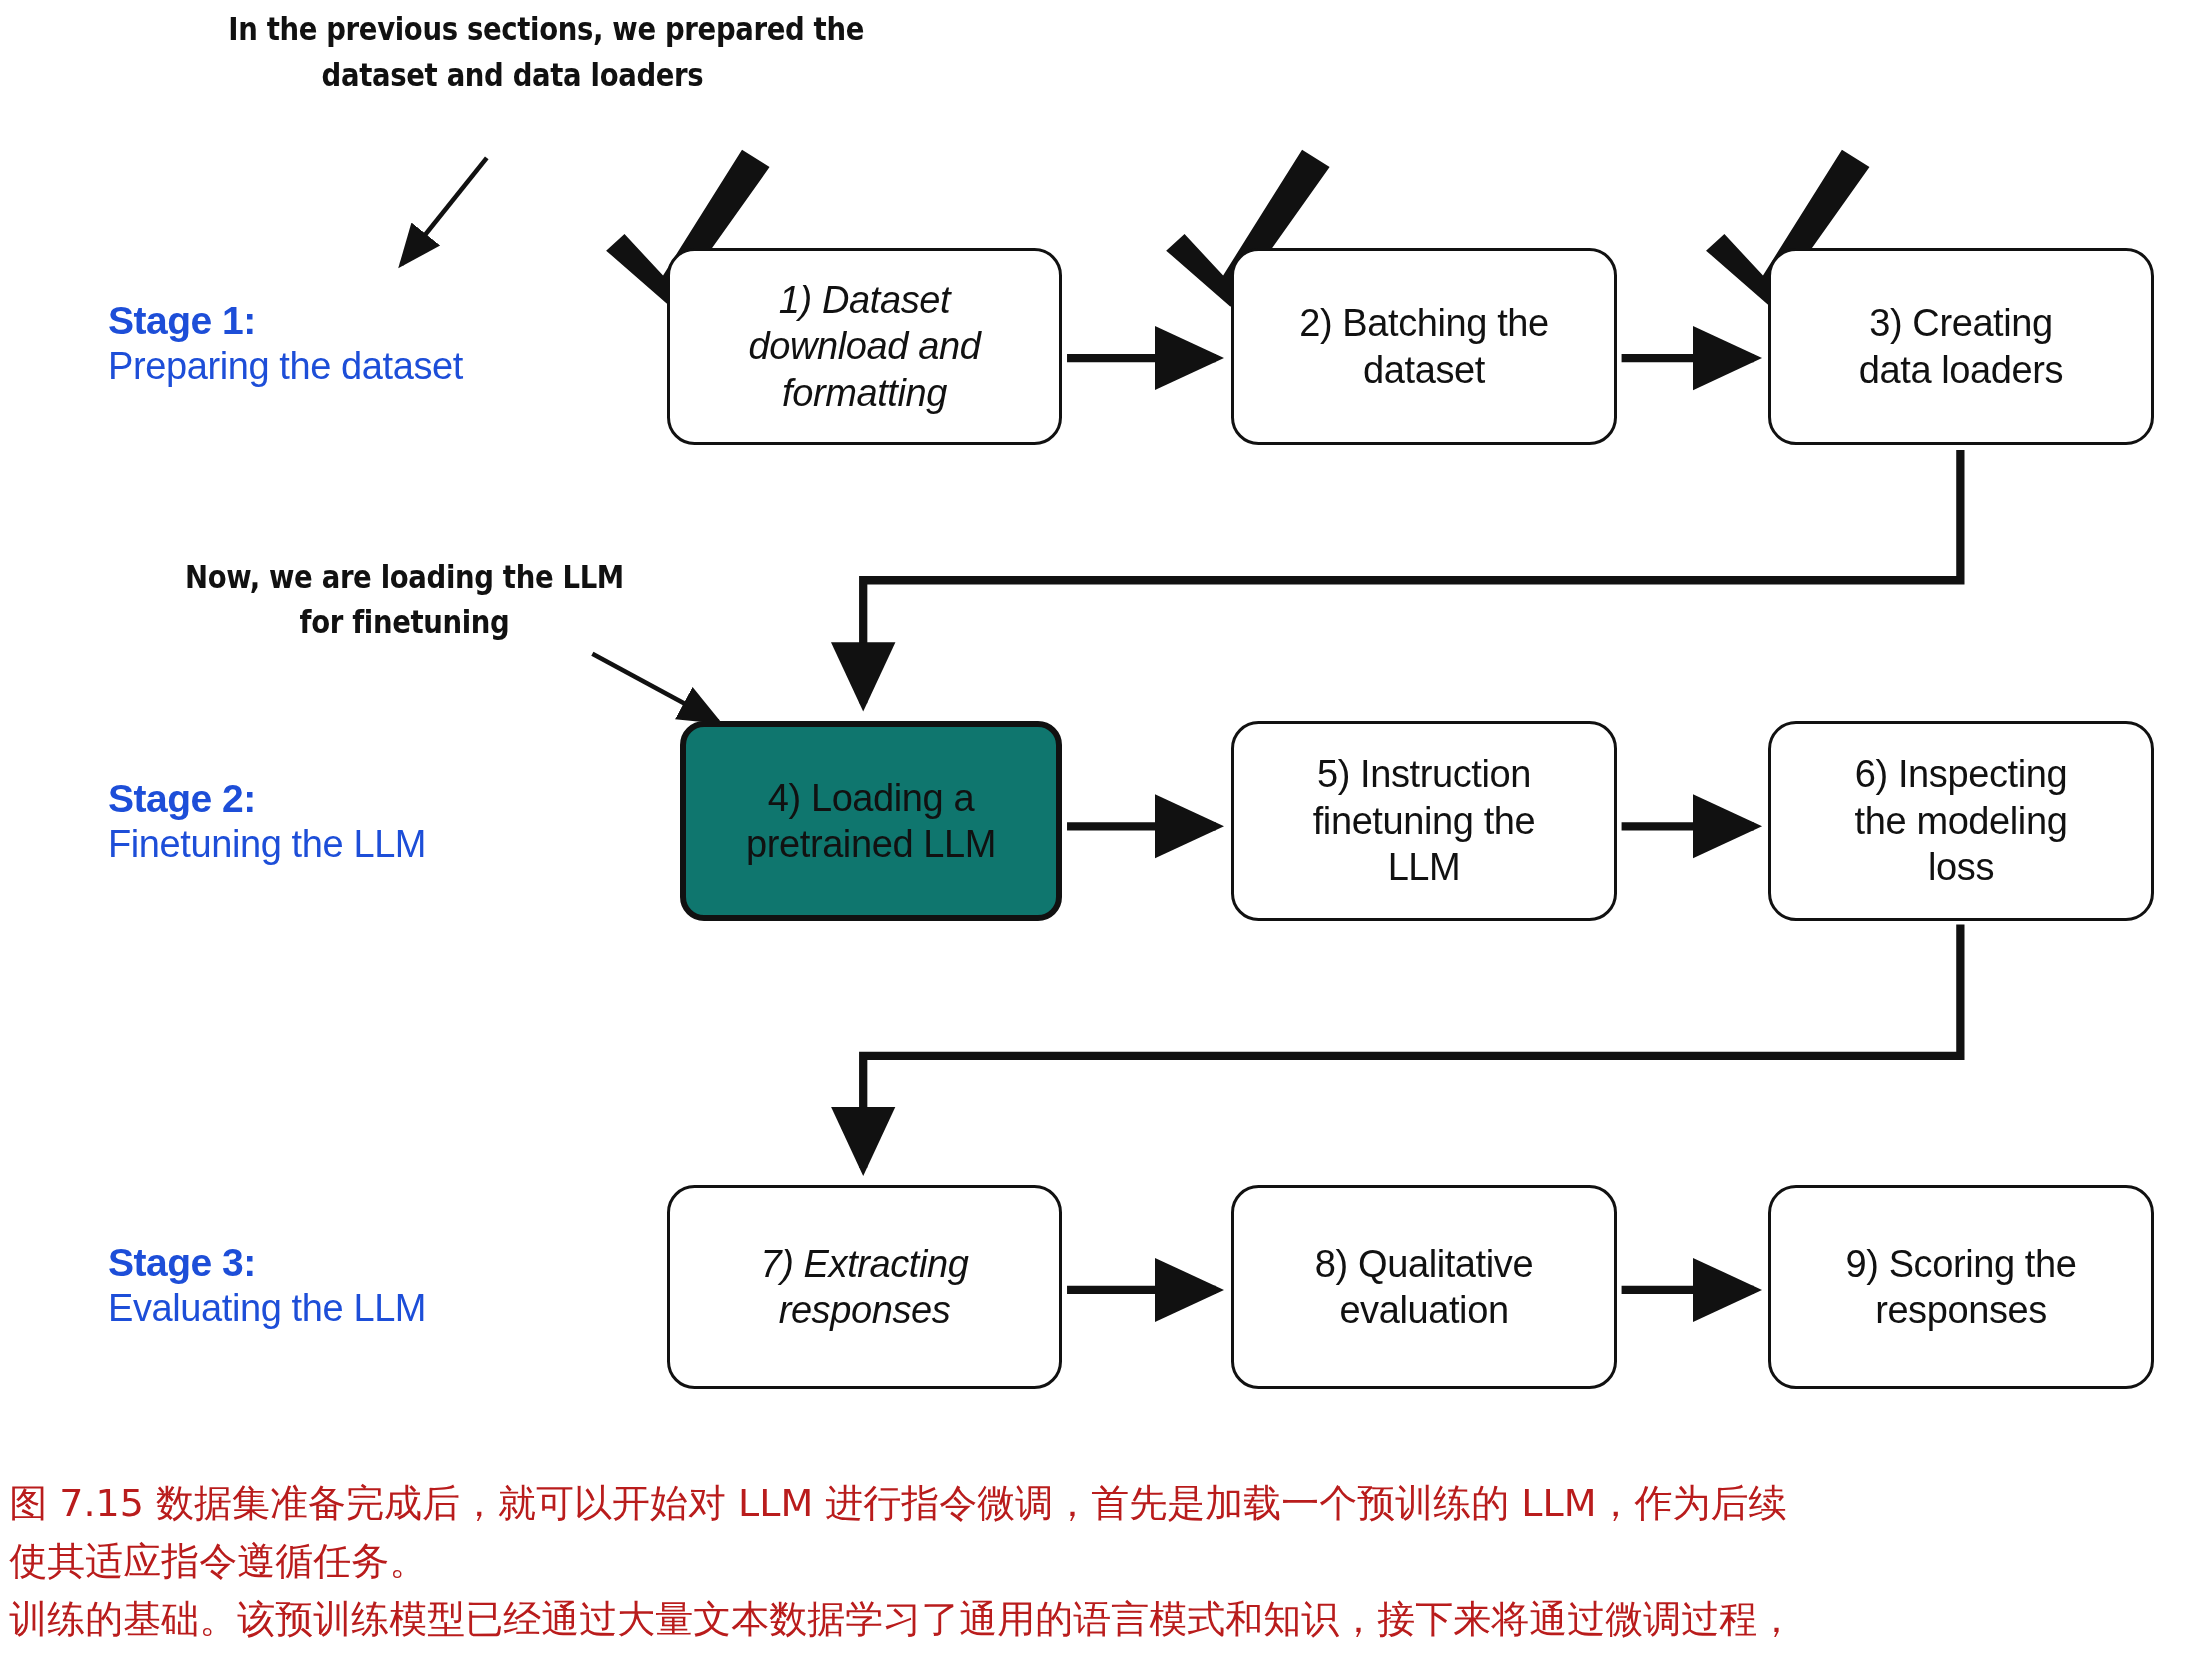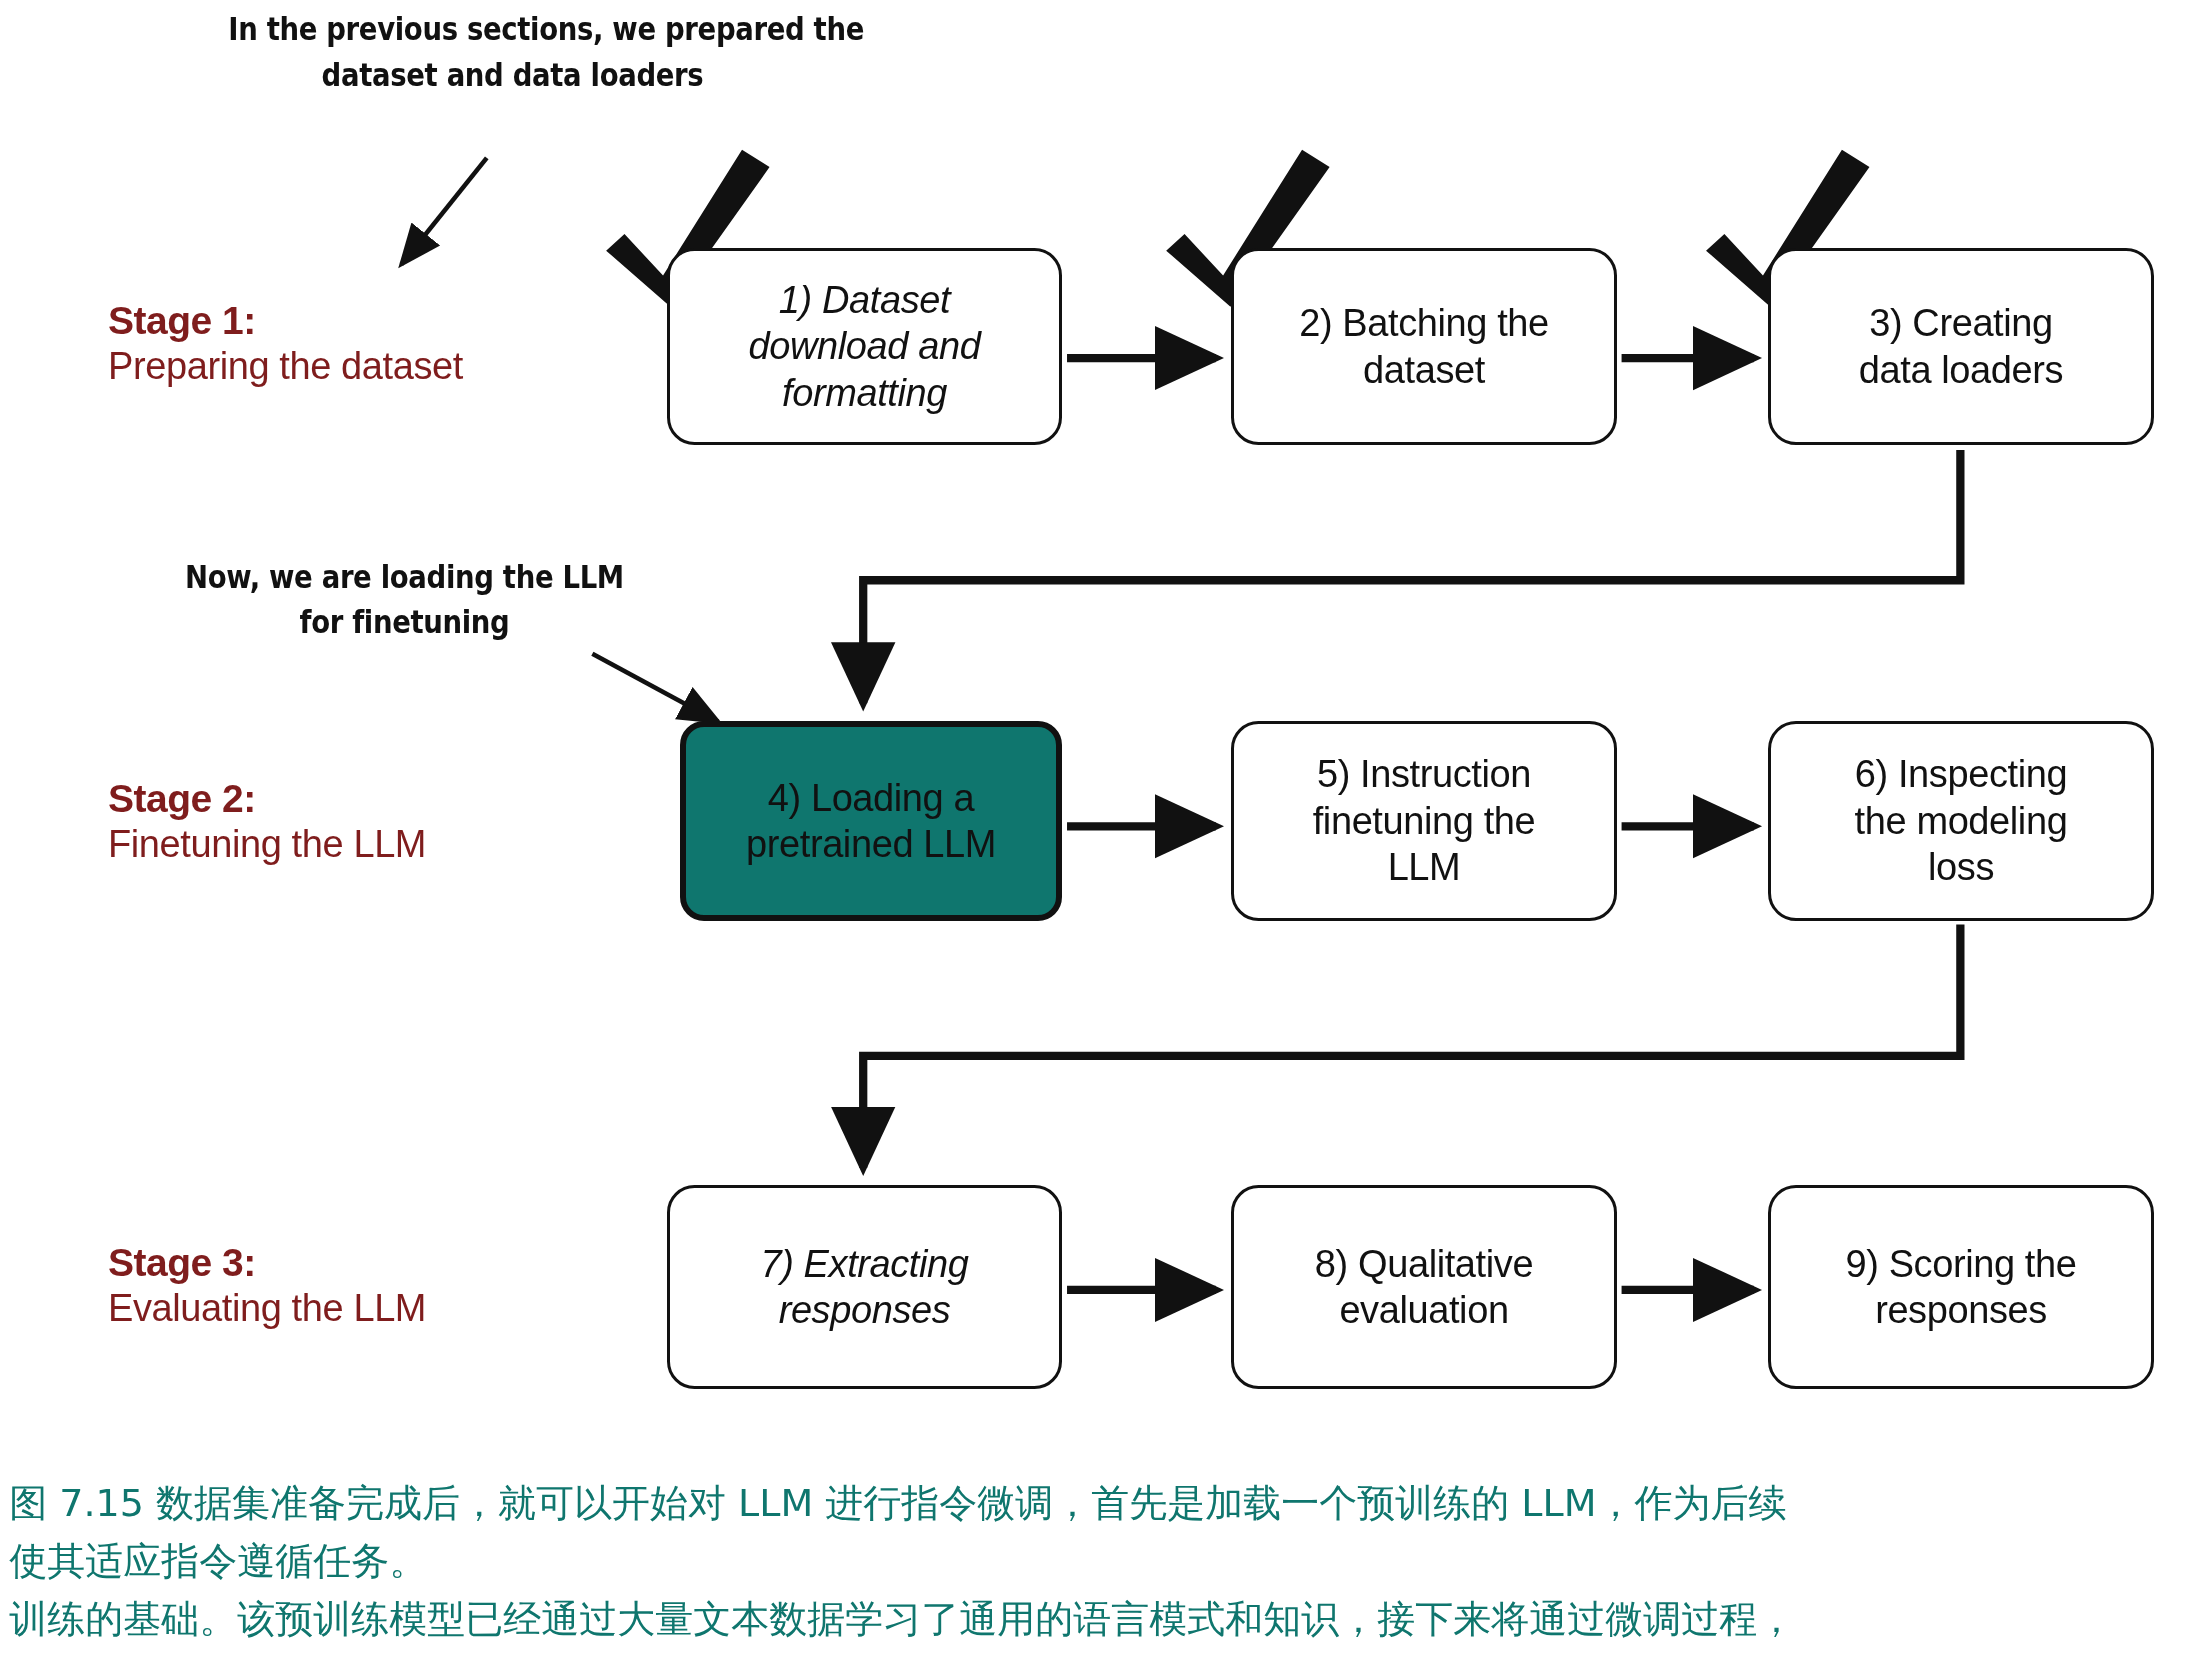--- a/index.html
+++ b/index.html
@@ -42,21 +42,21 @@
     text-align: center;
     transform: scaleX(0.86);
     white-space: nowrap;
   }
   #annot-1 { left: 182px; top: 7.3px; width: 661px; }
   #annot-2 { left: 129px; top: 555px; width: 551px; }
 
   
   .stage-label {
     position: absolute;
-    color: #7f1d1d;
+    color: #1d4ed8;
     white-space: nowrap;
   }
   .stage-label .st-title {
     display: block;
     font-size: 39px;
     font-weight: bold;
     line-height: 1.16;
     letter-spacing: -0.5px;
   }
   .stage-label .st-sub {
@@ -107,21 +107,21 @@
   #box-4 { left: 680px; width: 382px; }
 
   
   .caption {
     position: absolute;
     left: 9.2px; top: 1475px;
     width: 2186px;
     font-family: "DejaVu Sans", sans-serif;
     font-size: 38px;
     line-height: 1.52;
-    color: #0f766e;
+    color: #b91c1c;
     letter-spacing: 0px;
   }
   .caption span { display: block; white-space: nowrap; }
 </style>
 </head>
 <body>
 
 <div id="canvas">
 
   <div class="diagram">

